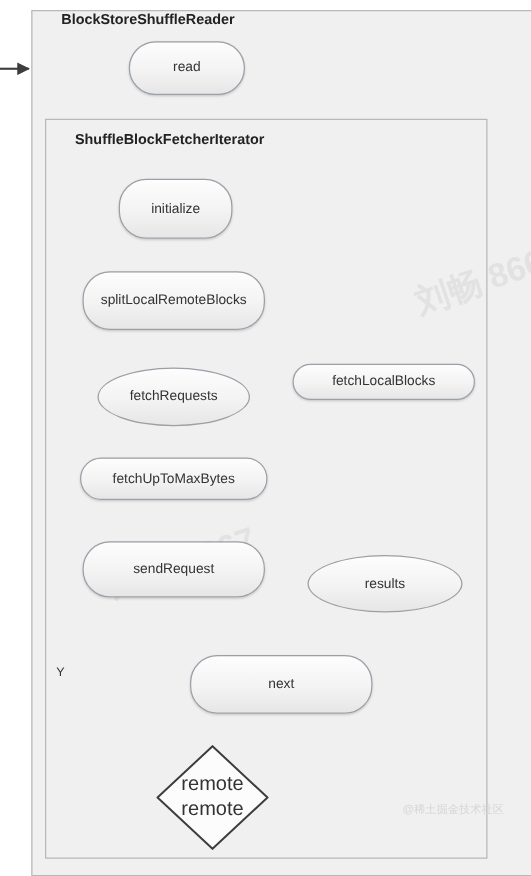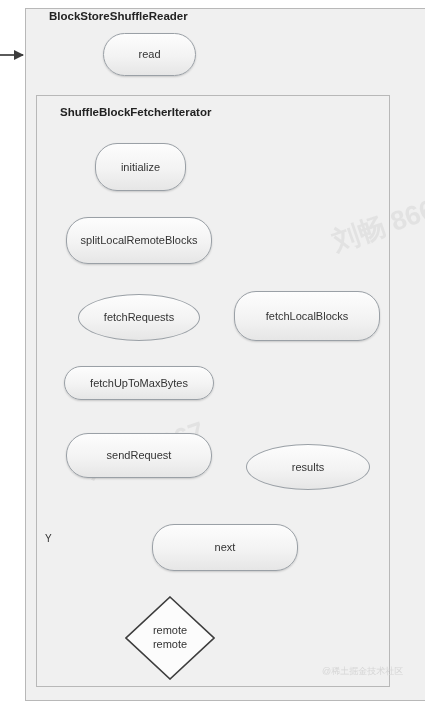--- a/index.html
+++ b/index.html
@@ -46,21 +46,21 @@
   .ellipse{border-radius:50%;box-shadow:none;}
   .diamond-wrap{
     position:absolute;
     display:flex;align-items:center;justify-content:center;
   }
   .diamond-shape{
     position:absolute;inset:0;
   }
   .diamond-label{
     position:relative;
-    font-size:11px;color:#333;line-height:1.25;text-align:center;
+    font-size:16px;color:#333;line-height:1.25;text-align:center;
     z-index:2;
   }
 
   
   .edge-label{
     position:absolute;
     font-size:10px;
     color:#333;
     background:#f0f0f0;
     padding:0 1px;
@@ -128,31 +128,31 @@
 <div class="container" style="left:25px;top:8px;width:410px;height:693px;"></div>
 
 <div class="container-title" style="left:25px;top:10px;width:390px;">BlockStoreShuffleReader</div>
 
 <div class="container" style="left:36px;top:95px;width:354px;height:592px;"></div>
 
 <div class="container-title" style="left:36px;top:106px;width:354px;">ShuffleBlockFetcherIterator</div>
 
 <div class="wm-diag" style="left:330px;top:205px;">刘畅 8667</div>
 <div class="wm-diag" style="left:85px;top:432px;">刘畅 8667</div>
-<div class="wm-corner" style="left:322px;top:665px;">@稀土掘金技术社区</div>
+<div class="wm-corner" style="left:322px;top:641px;">@稀土掘金技术社区</div>
 
 <div class="node rounded" style="left:103px;top:33px;width:93px;height:43px;">read</div>
 
 <div class="node rounded" style="left:95px;top:143px;width:91px;height:48px;">initialize</div>
 
 <div class="node rounded" style="left:66px;top:217px;width:146px;height:47px;">splitLocalRemoteBlocks</div>
 
 <div class="node ellipse" style="left:78px;top:294px;width:122px;height:47px;">fetchRequests</div>
 
-<div class="node rounded" style="left:234px;top:291px;width:146px;height:50px;">fetchLocalBlocks</div>
+<div class="node rounded" style="left:234px;top:291px;width:146px;height:29px;">fetchLocalBlocks</div>
 
 <div class="node rounded" style="left:64px;top:366px;width:150px;height:34px;">fetchUpToMaxBytes</div>
 
 <div class="node rounded" style="left:66px;top:433px;width:146px;height:45px;">sendRequest</div>
 
 <div class="node ellipse" style="left:246px;top:444px;width:124px;height:46px;">results</div>
 
 <div class="node rounded" style="left:152px;top:524px;width:146px;height:47px;">next</div>
 
 <div class="diamond-wrap" style="left:125px;top:596px;width:90px;height:84px;">

